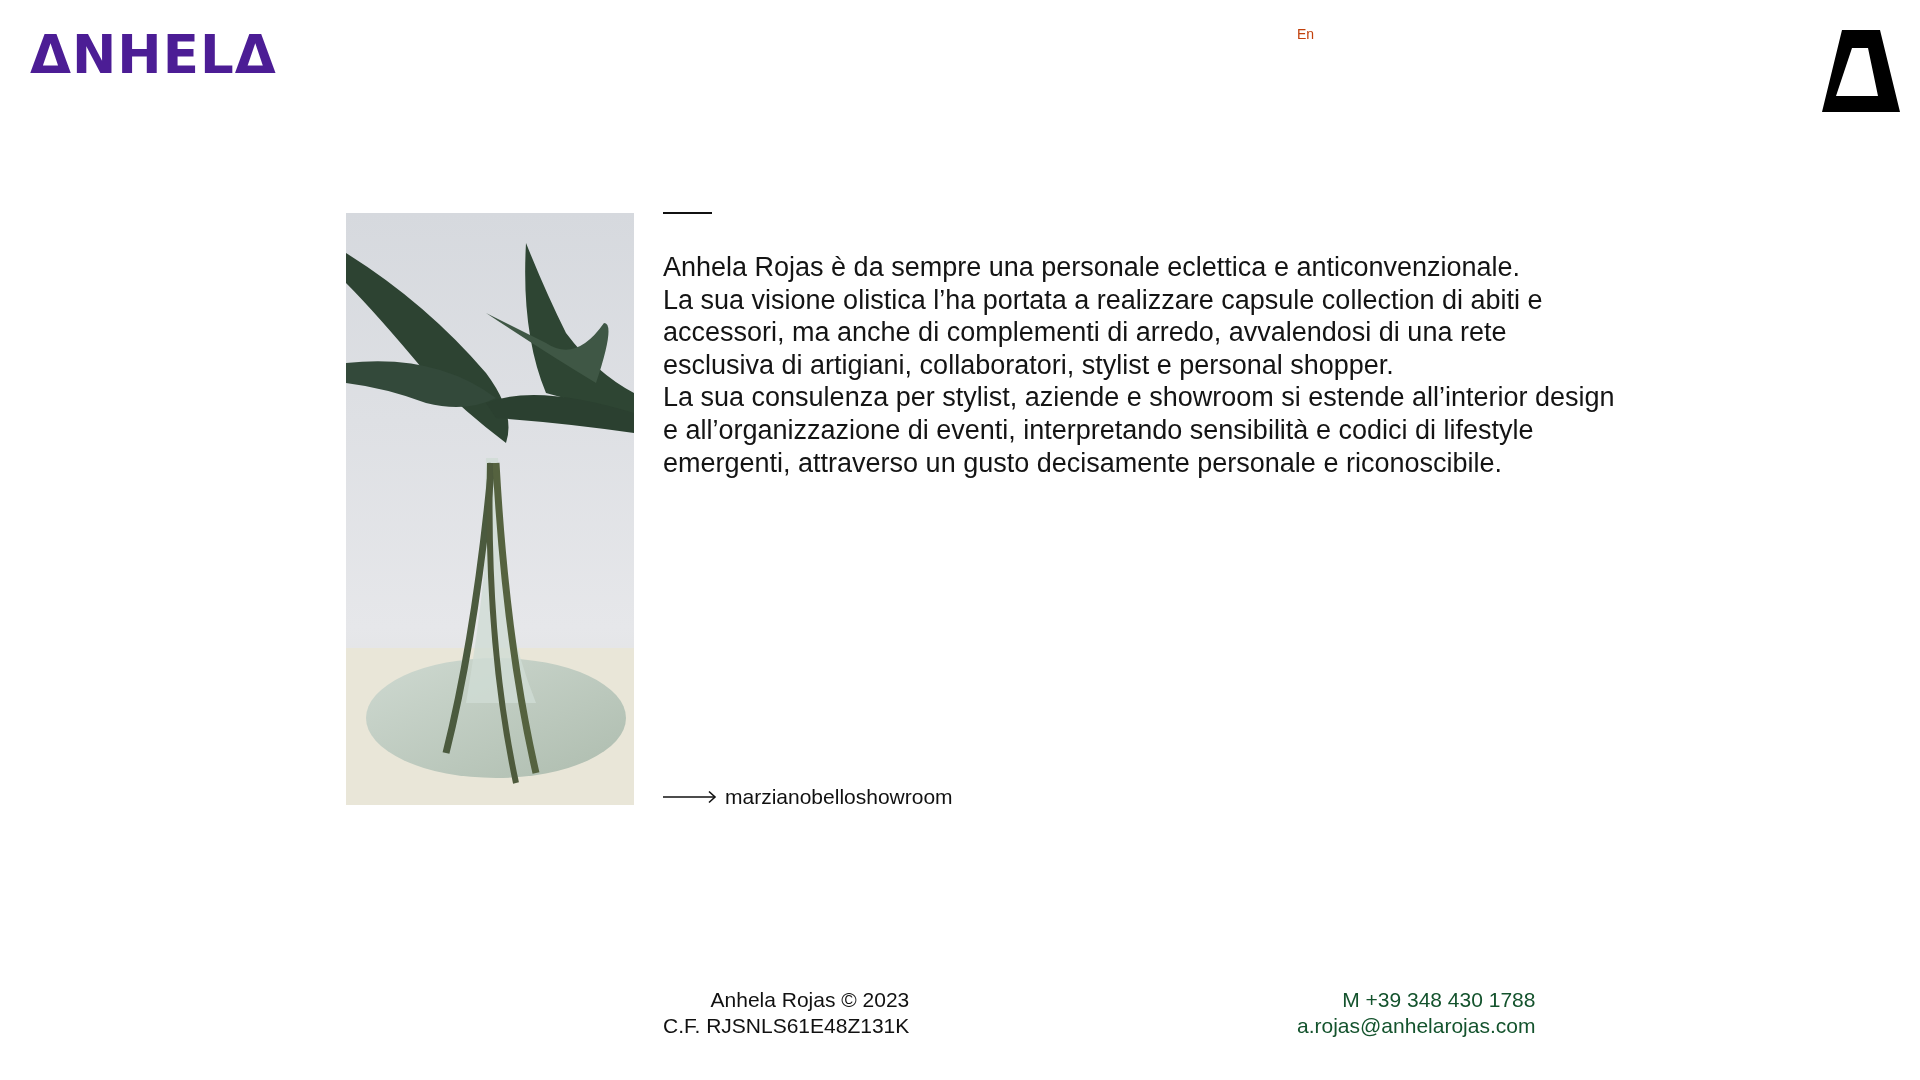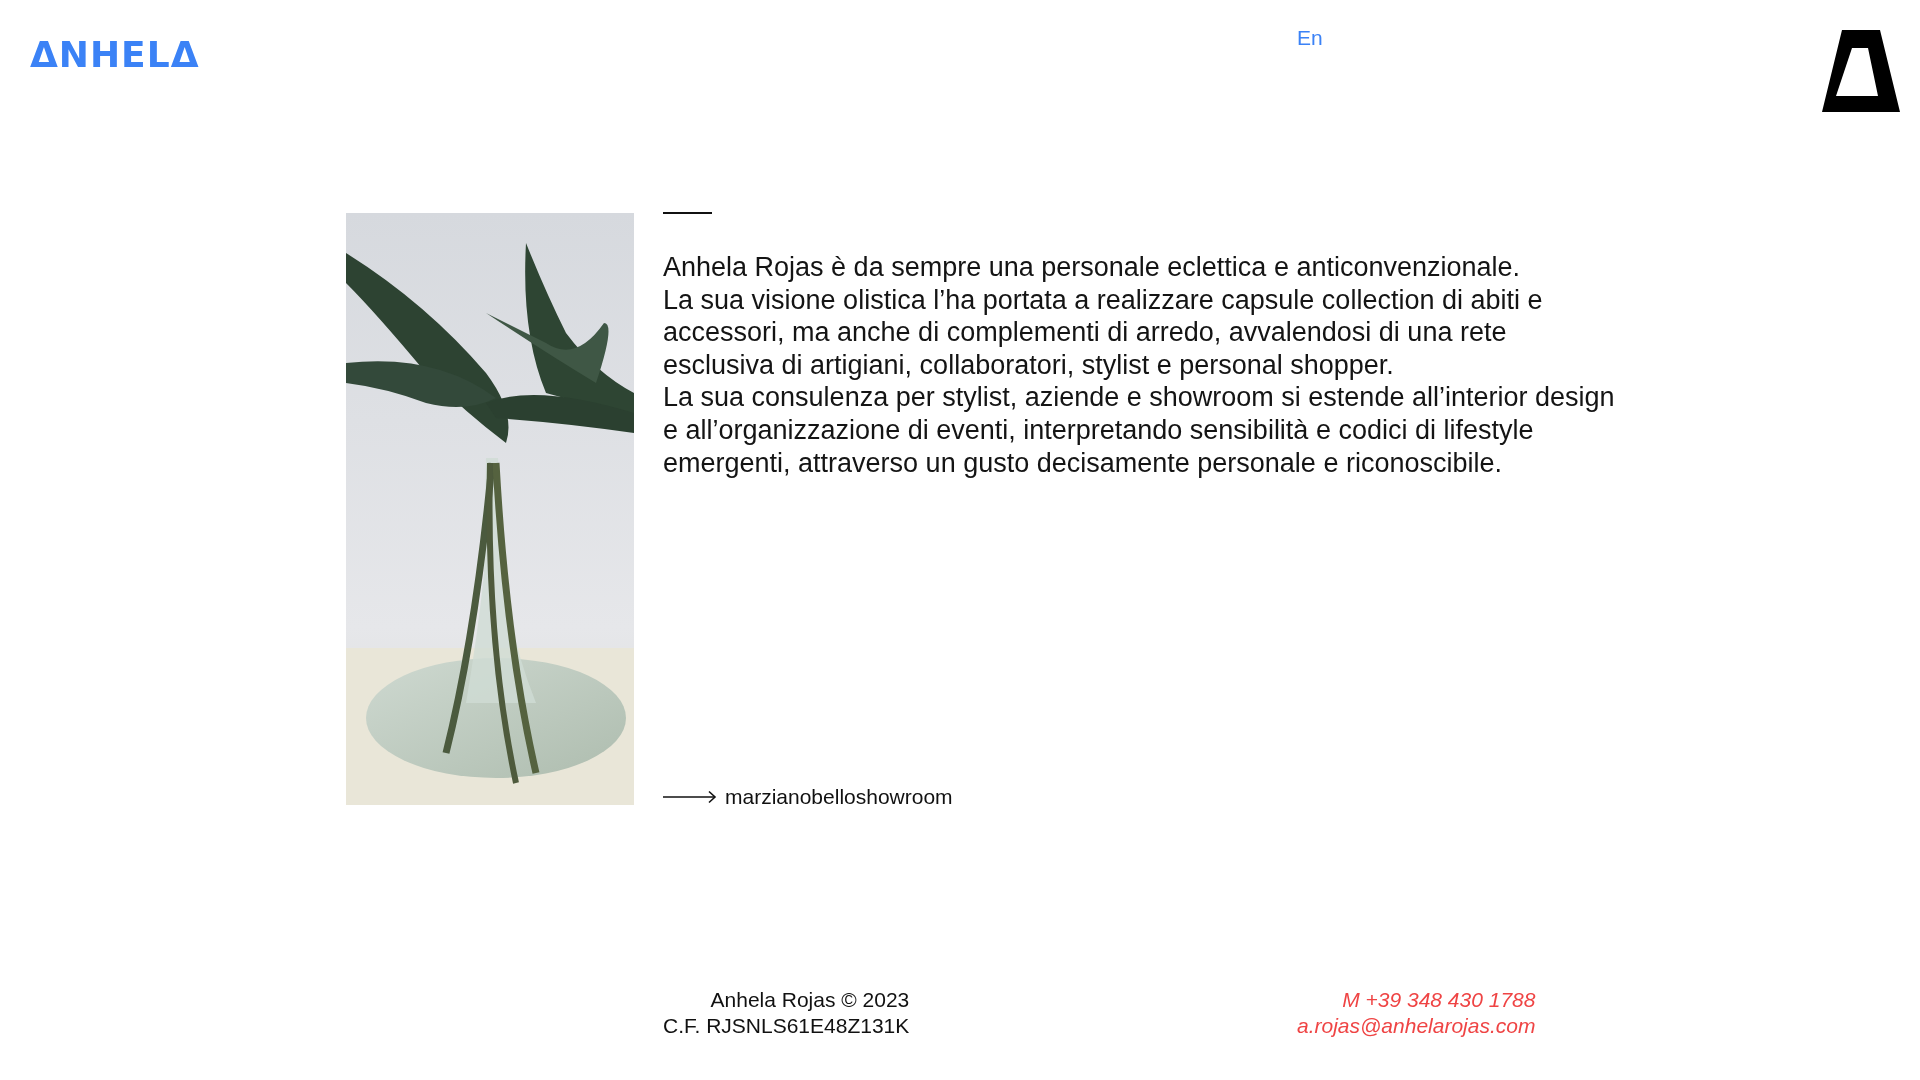--- a/index.html
+++ b/index.html
@@ -4,26 +4,26 @@
 <style>
   html, body { margin: 0; padding: 0; }
   body {
     width: 1920px; height: 1080px; position: relative; overflow: hidden;
     background: #ffffff; color: #111111;
     font-family: "Liberation Sans", "DejaVu Sans", sans-serif;
   }
   .logo {
     position: absolute; left: 30px; top: 26px;
     font-family: "DejaVu Sans", sans-serif; font-weight: bold;
-    font-size: 36px; line-height: 57px; letter-spacing: 1px; color: #3b82f6;
+    font-size: 53px; line-height: 57px; letter-spacing: 1px; color: #4c1d95;
     text-decoration: none;
   }
   .logo span { display: block; }
   .lang {
-    position: absolute; left: 1297px; top: 26px; font-size: 21px; color: #3b82f6;
+    position: absolute; left: 1297px; top: 26px; font-size: 14px; color: #c2410c;
     text-decoration: none;
   }
   .mark {
     position: absolute; left: 1822px; top: 30px; width: 78px; height: 82px;
   }
   .photo {
     position: absolute; left: 346px; top: 213px; width: 288px; height: 592px;
     overflow: hidden; background: #d9dbe0;
   }
   .dash {
@@ -38,21 +38,21 @@
     position: absolute; left: 663px; top: 785px; display: flex; align-items: flex-end;
     font-size: 21px; color: #111; text-decoration: none;
   }
   .link svg { margin-right: 8px; }
   .foot {
     position: absolute; top: 987px; font-size: 21px; line-height: 26px; color: #111;
   }
   .foot div { white-space: nowrap; text-align: right; }
   .foot-left { left: 663px; }
   .foot-right { left: 1297px; }
-  .foot a { color: #ef4444; text-decoration: none; font-style: italic; }
+  .foot a { color: #14532d; text-decoration: none; }
 </style>
 </head>
 <body>
 
 <a class="logo" href="#">
   <span>ΔNHELΔ</span>
 </a>
 
 <a class="lang" href="#">En</a>
 

